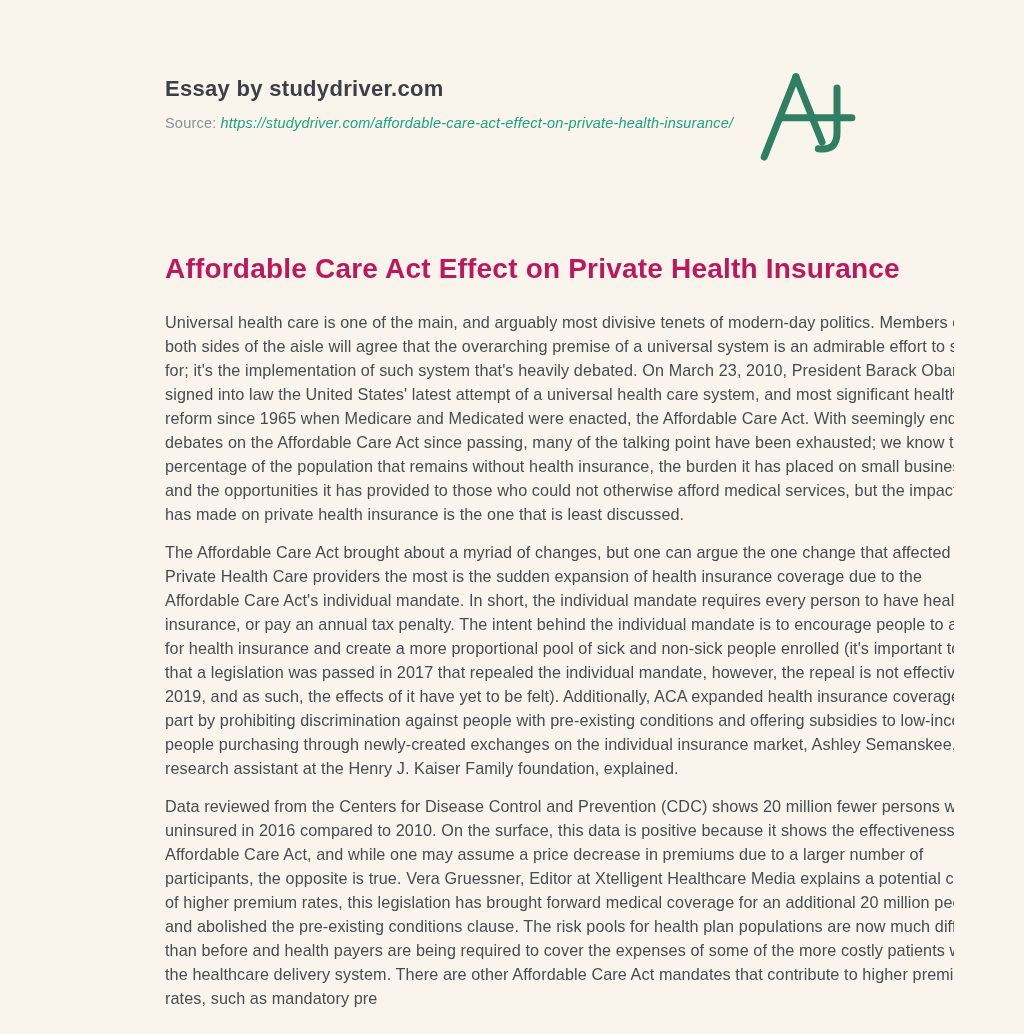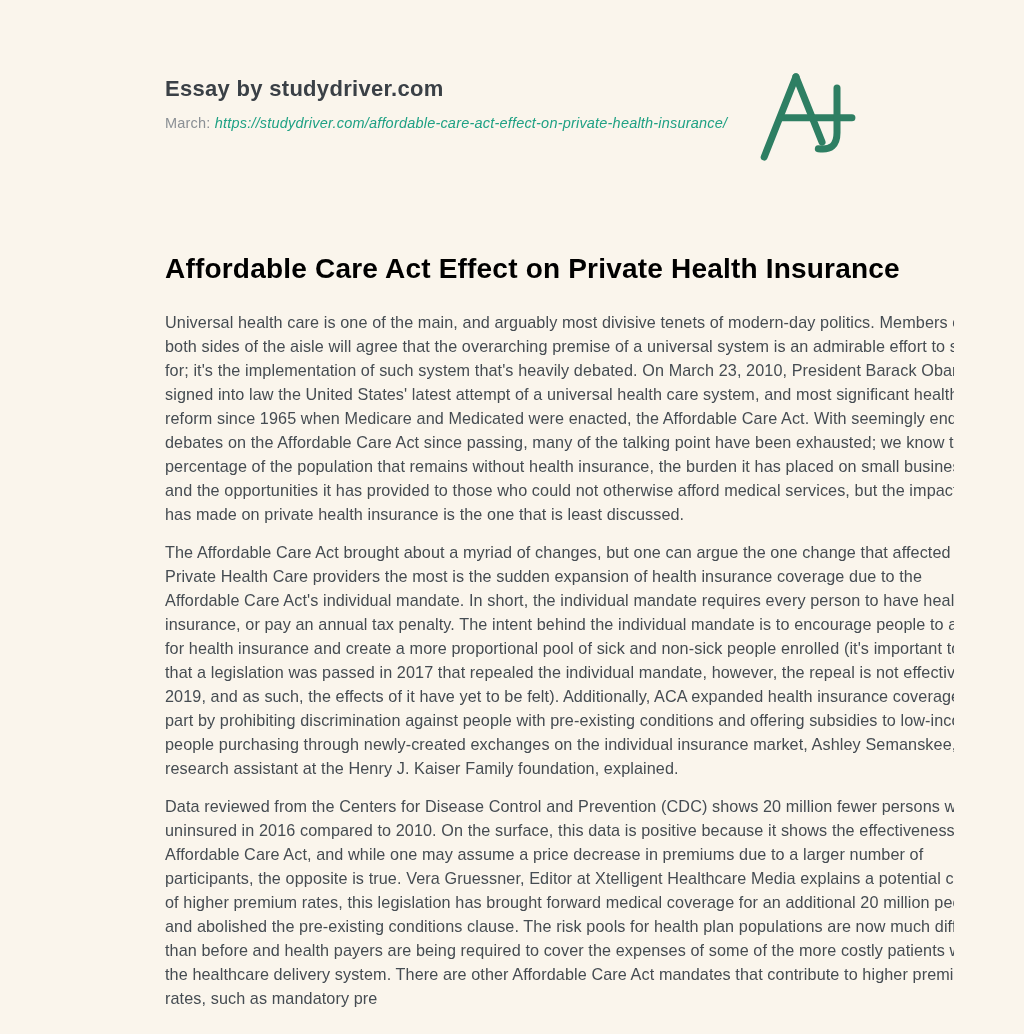--- a/index.html
+++ b/index.html
@@ -43,21 +43,21 @@
     position: absolute;
     top: 68px;
     right: 89px;
     width: 112px;
     height: 96px;
   }
   .essay-title {
     margin-top: 122px;
     font-size: 28px;
     font-weight: 700;
-    color: #000000;
+    color: #be185d;
     letter-spacing: 0.2px;
   }
   .essay-body {
     margin-top: 25px;
   }
   .essay-body p {
     font-size: 16.2px;
     line-height: 24px;
     color: #454c52;
     letter-spacing: 0.1px;
@@ -79,21 +79,21 @@
         <path d="M90 20 L90 68 Q90 88 70 85"></path>
       </g>
     </svg>
   </div>
 
   <div class="content">
 
     <header class="site-header">
       <div class="site-title">Essay by studydriver.com</div>
       <div class="source-line">
-        <span>March:</span>
+        <span>Source:</span>
         <a href="#">https://studydriver.com/affordable-care-act-effect-on-private-health-insurance/</a>
       </div>
     </header>
 
     <h1 class="essay-title">Affordable Care Act Effect on Private Health Insurance</h1>
 
     <main class="essay-body">
       <p>Universal health care is one of the main, and arguably most divisive tenets of modern-day politics. Members on both sides of the aisle will agree that the overarching premise of a universal system is an admirable effort to strive for; it's the implementation of such system that's heavily debated. On March 23, 2010, President Barack Obama signed into law the United States' latest attempt of a universal health care system, and most significant healthcare reform since 1965 when Medicare and Medicated were enacted, the Affordable Care Act. With seemingly endless debates on the Affordable Care Act since passing, many of the talking point have been exhausted; we know the percentage of the population that remains without health insurance, the burden it has placed on small businesses, and the opportunities it has provided to those who could not otherwise afford medical services, but the impact it has made on private health insurance is the one that is least discussed.</p>
       <p>The Affordable Care Act brought about a myriad of changes, but one can argue the one change that affected Private Health Care providers the most is the sudden expansion of health insurance coverage due to the Affordable Care Act's individual mandate. In short, the individual mandate requires every person to have health insurance, or pay an annual tax penalty. The intent behind the individual mandate is to encourage people to apply for health insurance and create a more proportional pool of sick and non-sick people enrolled (it's important to note that a legislation was passed in 2017 that repealed the individual mandate, however, the repeal is not effective until 2019, and as such, the effects of it have yet to be felt). Additionally, ACA expanded health insurance coverage in part by prohibiting discrimination against people with pre-existing conditions and offering subsidies to low-income people purchasing through newly-created exchanges on the individual insurance market, Ashley Semanskee, research assistant at the Henry J. Kaiser Family foundation, explained.</p>
       <p>Data reviewed from the Centers for Disease Control and Prevention (CDC) shows 20 million fewer persons were uninsured in 2016 compared to 2010. On the surface, this data is positive because it shows the effectiveness of Affordable Care Act, and while one may assume a price decrease in premiums due to a larger number of participants, the opposite is true. Vera Gruessner, Editor at Xtelligent Healthcare Media explains a potential cause of higher premium rates, this legislation has brought forward medical coverage for an additional 20 million people and abolished the pre-existing conditions clause. The risk pools for health plan populations are now much different than before and health payers are being required to cover the expenses of some of the more costly patients within the healthcare delivery system. There are other Affordable Care Act mandates that contribute to higher premium rates, such as mandatory pre</p>

